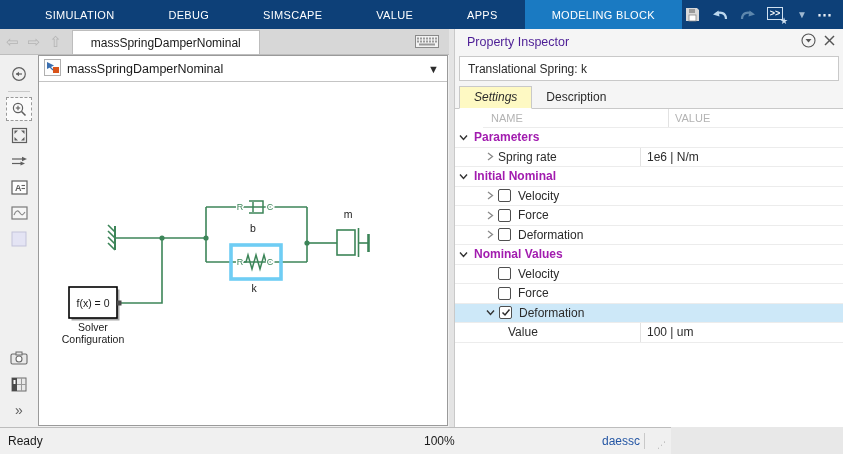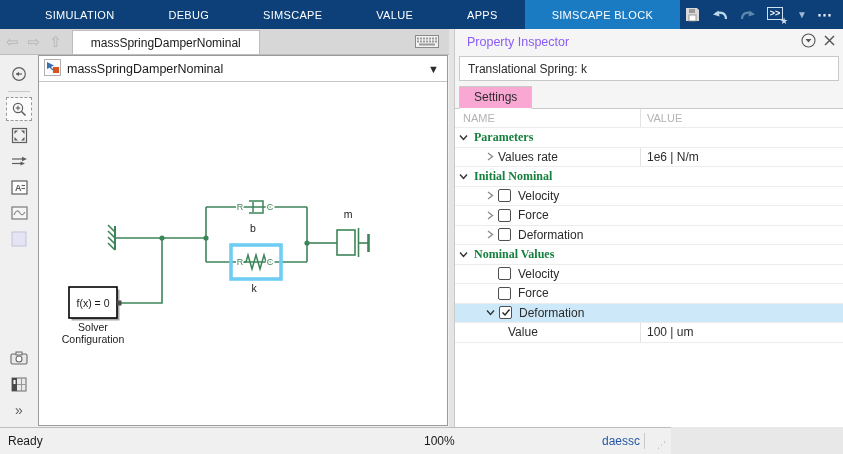--- a/index.html
+++ b/index.html
@@ -41,34 +41,34 @@
   .crumb-caret { color:#2b2b2b; font-size:11px; }
   .canvas-body { position:relative; flex:1; background:#fff; }
   .canvas-body svg { position:absolute; inset:0; }
 
   
   .splitter { position:absolute; top:29px; left:449px; width:6px; height:398px; background:#e4e4e4; border-right:1px solid #c9c9c9; }
 
   
   .inspector { position:absolute; top:29px; left:455px; width:388px; height:398px; background:#f5f5f5; display:flex; flex-direction:column; }
   .pi-head { height:25px; display:flex; align-items:center; padding:0 8px 0 12px; }
-  .pi-head-title { flex:1; font-size:12.5px; color:#8b5cf6; }
+  .pi-head-title { flex:1; font-size:12.5px; color:#4c1d95; }
   .pi-head-icons { display:flex; align-items:center; gap:8px; color:#555; }
   .pi-block { margin:2px 4px 4px 4px; height:25px; border:1px solid #c9c9c9; background:#fff; display:flex; align-items:center; padding:0 8px; font-size:12px; }
   .pi-tabs { display:flex; align-items:flex-end; padding-left:4px; height:24px; border-bottom:1px solid #c9c9c9; }
   .pi-tab { padding:3px 14px 4px 14px; font-size:12px; color:#2b2b2b; }
-  .pi-tab.active { background:#f9a8d4; border:1px solid #c9c9c9; border-bottom:1px solid #fff; margin-bottom:-1px; }
+  .pi-tab.active { background:#fef9c3; border:1px solid #c9c9c9; border-bottom:1px solid #fff; margin-bottom:-1px;font-style:italic; }
   .pi-table { flex:1; background:#fff; overflow:hidden; }
   .prow { position:relative; height:19.5px; display:flex; align-items:center; border-bottom:1px solid #ececec; font-size:12px; }
-  .prow.header { height:19px; color:#b3b3b3; font-size:11px; }
+  .prow.header { height:19px; color:#b3b3b3; font-size:11px;margin-left:28px; }
   .prow.header .vdiv, .prow.valued .vdiv { position:absolute; left:185px; top:0; bottom:0; border-left:1px solid #e2e2e2; }
   .prow.selected { background:#cde8f8; }
   .pname { display:flex; align-items:center; width:185px; padding-left:8px; height:100%; }
   .pval { flex:1; padding-left:7px; }
-  .grp { font-weight:bold; color:#15803d;font-family:Liberation Serif, serif; }
+  .grp { font-weight:bold; color:#a21caf; }
   .grp-chev { margin:0 6px 0 4px; display:flex; }
   .it-chev { margin:0 4px 0 23px; display:flex; }
   .it-chev.none { width:8px; margin-left:23px; visibility:hidden; }
   .cb { width:13px; height:13px; border:1px solid #4f4f4f; border-radius:2px; background:#fff; margin-right:7px; display:flex; align-items:center; justify-content:center; flex:none; }
   .lbl { color:#2b2b2b; }
   .ind-name { padding-left:45px; }
 
   
   .statusbar { position:absolute; left:0; bottom:0; width:671px; height:27px; background:#f0f0f0; border-top:1px solid #bdbdbd; display:flex; align-items:center; }
   .st-ready { margin-left:8px; color:#1a1a1a; }
@@ -83,21 +83,21 @@
 
 <div class="app">
 
   <div class="ribbon">
     <div class="ribbon-tabs">
       <div class="ribbon-tab">SIMULATION</div>
       <div class="ribbon-tab">DEBUG</div>
       <div class="ribbon-tab">SIMSCAPE</div>
       <div class="ribbon-tab">VALUE</div>
       <div class="ribbon-tab">APPS</div>
-      <div class="ribbon-tab active">SIMSCAPE BLOCK</div>
+      <div class="ribbon-tab active">MODELING BLOCK</div>
     </div>
     <div class="ribbon-icons">
       <span class="ric">
         <svg width="15" height="15" viewBox="0 0 15 15">
             <path d="M1 1 h11 l2 2 v11 h-13 z" fill="#d9d9d9"></path>
             <rect x="4" y="8" width="7" height="6" fill="#fdfdfd" stroke="#8a8a8a" stroke-width=".8"></rect>
             <rect x="4" y="2" width="6" height="4" fill="#9a9a9a"></rect>
           </svg>
       </span>
       <span class="ric">
@@ -321,20 +321,21 @@
           <svg width="11" height="11" viewBox="0 0 11 11">
               <line x1="1" y1="1" x2="10" y2="10" stroke="#555" stroke-width="1.4"></line>
               <line x1="10" y1="1" x2="1" y2="10" stroke="#555" stroke-width="1.4"></line>
             </svg>
         </span>
       </span>
     </div>
     <div class="pi-block">Translational Spring: k</div>
     <div class="pi-tabs">
       <div class="pi-tab active">Settings</div>
+      <div class="pi-tab">Description</div>
     </div>
     <div class="pi-table">
       <div class="prow header">
         <span class="vdiv"></span>
         <span class="pname">NAME</span>
         <span class="pval">VALUE</span>
       </div>
 
       <div class="prow">
         <span class="grp-chev">
@@ -346,21 +347,21 @@
       </div>
 
       <div class="prow valued">
         <span class="vdiv"></span>
         <span class="pname">
             <span class="it-chev">
               <svg width="8" height="9" viewBox="0 0 8 9">
                 <polyline points="2,1 6.5,4.5 2,8" fill="none" stroke="#8a8a8a" stroke-width="1.3"></polyline>
               </svg>
             </span>
-            <span class="lbl">Values rate</span>
+            <span class="lbl">Spring rate</span>
           </span>
         <span class="pval">1e6 | N/m</span>
       </div>
 
       <div class="prow">
         <span class="grp-chev">
             <svg width="9" height="9" viewBox="0 0 9 9">
               <polyline points="1,2.5 4.5,6.5 8,2.5" fill="none" stroke="#333" stroke-width="1.4"></polyline>
             </svg>
           </span>

